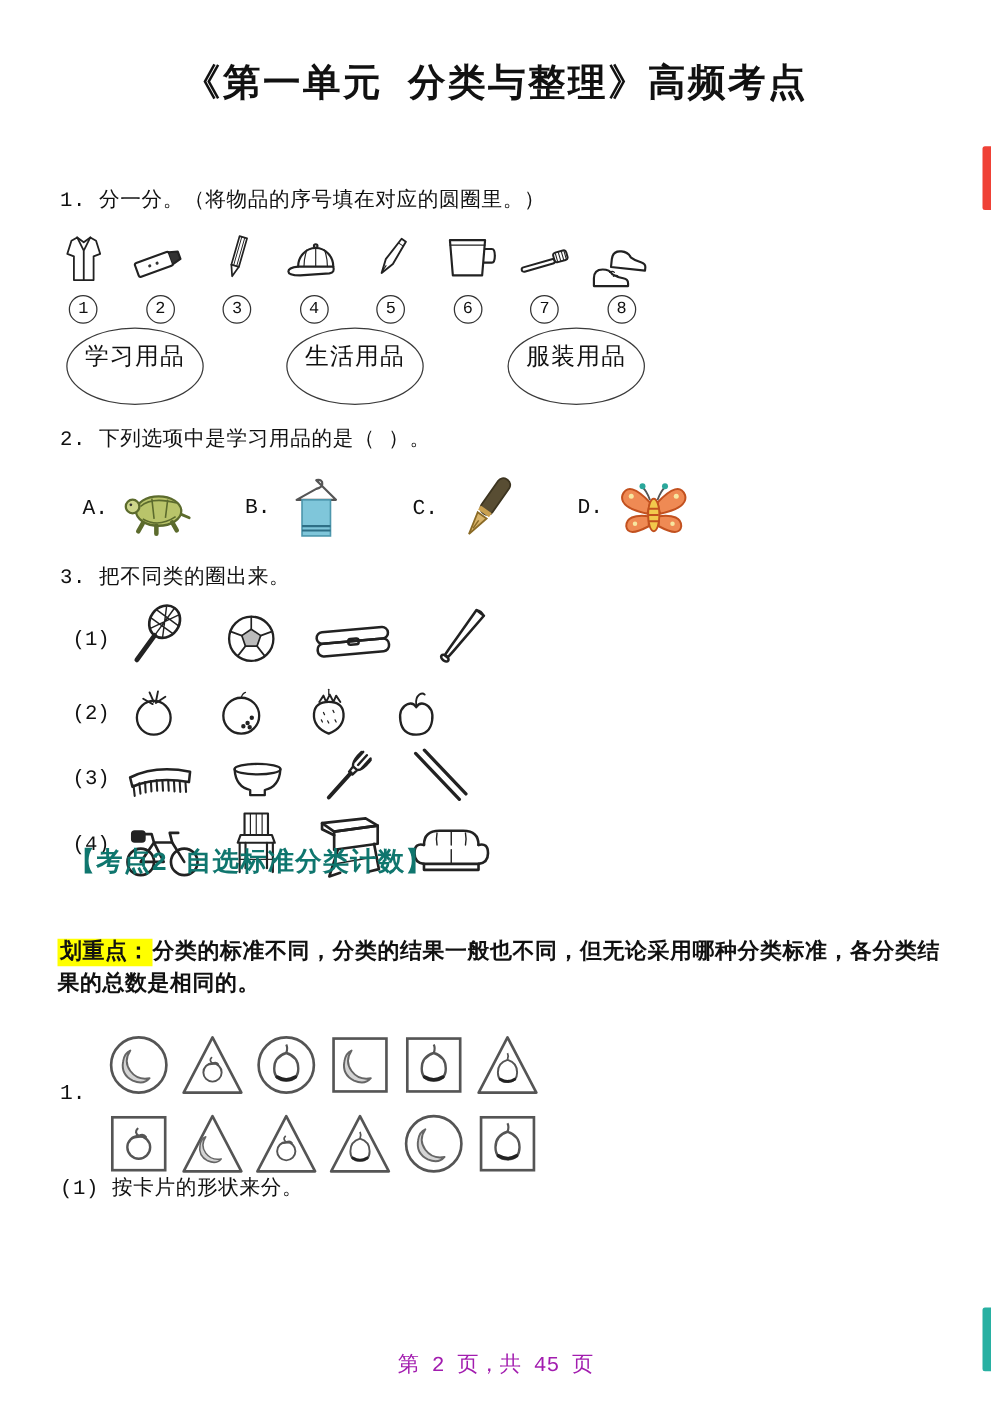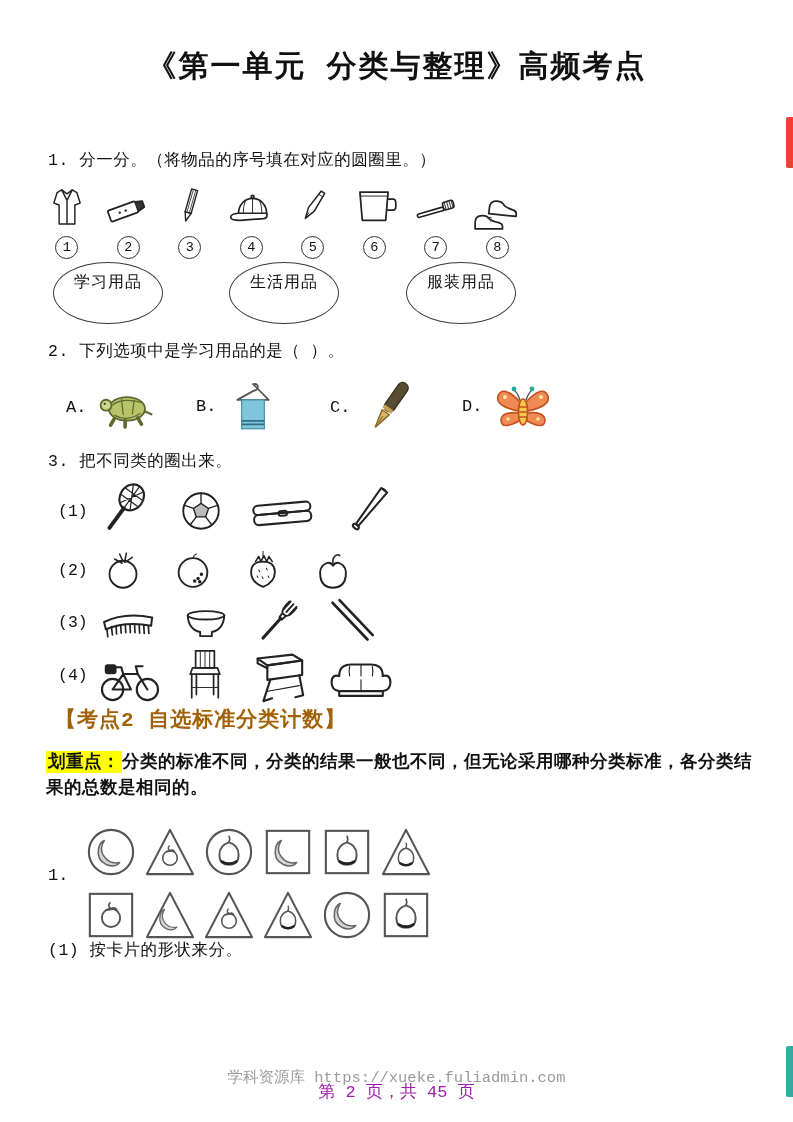--- a/index.html
+++ b/index.html
@@ -8,21 +8,21 @@
   .abs{position:absolute}
   .title{top:46px;left:0;width:100%;text-align:center;font-size:30px;font-weight:bold;letter-spacing:2px}
   .redhead{font-size:21px;font-weight:bold;color:#e60000;letter-spacing:1px}
   .qtext{font-size:16.5px;letter-spacing:.5px}
   .items-row{left:36px;top:180px;width:492px;display:flex}
   .item{flex:1;display:flex;flex-direction:column;align-items:center}
   .icobox{height:52px;display:flex;align-items:flex-end;justify-content:center}
   .circ-num{margin-top:4px;width:21px;height:21px;border:1.5px solid #333;border-radius:50%;
             font-size:13.5px;display:flex;align-items:center;justify-content:center}
   .oval{position:absolute;width:110px;height:62px;border:1.6px solid #3a3a3a;border-radius:50%;
-        text-align:center;font-size:16px;padding-top:9px;box-sizing:border-box;letter-spacing:1px}
+        text-align:center;font-size:19px;padding-top:9px;box-sizing:border-box;letter-spacing:1px}
   .opt{position:absolute;display:flex;align-items:center;gap:9px;font-size:17px}
   .q3row{position:absolute;left:58px;display:flex;align-items:center}
   .q3label{width:38px;font-size:16.5px;flex:none}
   .q3row svg{margin-right:16px}
   .keypoint{left:46px;top:749px;width:710px;font-size:17.5px;font-weight:bold;line-height:26px;letter-spacing:.5px}
   .hl{background:#ffff00;padding:1px 2px}
   .cards-label{left:48px;top:866px;font-size:17px}
   .cards-grid{position:absolute;left:86px;top:827px;display:grid;grid-template-columns:repeat(6,50px);gap:8px 9px}
   .wtable{position:absolute;left:45px;top:966px;width:708px;border-collapse:collapse;table-layout:fixed}
   .wtable td{border:2px solid #111;height:41px;text-align:center;font-size:16.5px;padding:0;letter-spacing:1px}
@@ -299,21 +299,21 @@
       </svg>
     <svg class="li" width="74" height="52" viewBox="0 0 78 54">
         <path d="M16 28 q0 -12 13 -12 h20 q13 0 13 12"></path>
         <path d="M16 28 q-8 -2 -8 7 q0 8 8 9 v5 h46 v-5 q8 -1 8 -9 q0 -9 -8 -7"></path>
         <path d="M16 44 h46"></path>
         <path d="M27 18 q-1 5 0 10 M39 16 v12 M51 18 q1 5 0 10" class="thin"></path>
         <path d="M39 32 v12" class="thin"></path>
       </svg>
   </div>
 
-  <div class="abs redhead" style="left: 55px; top: 705px; color: #a16207;">【考点2 自选标准分类计数】</div>
+  <div class="abs redhead" style="left: 55px; top: 675px; color: #0f766e;">【考点2 自选标准分类计数】</div>
 
   <div class="abs keypoint"><span class="hl" style="background: rgb(255, 255, 0);">划重点：</span><span>分类的标准不同，分类的结果一般也不同，但无论采用哪种分类标准，各分类结果的总数是相同的。</span></div>
 
   <div class="abs cards-label">1.</div>
   <div class="cards-grid" id="cards-grid">
       <div><svg width="50" height="50" viewBox="0 0 52 52">
           <circle cx="26" cy="26" r="23" style="fill:none;stroke:#555;stroke-width:2.2"></circle>
           <path d="M19 14 q-6 9 0 17 q6 8 16 6 q-5 6 -14 2 q-10 -5 -8 -16 q1 -7 6 -9 z" style="fill:#b0b0b0;fill-opacity:.55;stroke:#666;stroke-width:1.6;stroke-linejoin:round"></path>
         </svg></div>
       <div><svg width="50" height="50" viewBox="0 0 52 52">
@@ -391,19 +391,18 @@
     <colgroup>
         <col style="width:162px">
         <col style="width:218px">
         <col style="width:218px">
         <col style="width:110px">
       </colgroup>
     <tbody>
   </tbody>
     </table>
 
-  <div class="abs watermark">学科资源库 https://xueke.fuliadmin.com</div>
   <div class="abs pagenum">第 2 页，共 45 页</div>
 
   <div class="edgebar red" style="background: rgb(239, 65, 54);"></div>
   <div class="edgebar teal" style="background: rgb(40, 176, 162);"></div>
 
 </div>
 
 </body></html>

